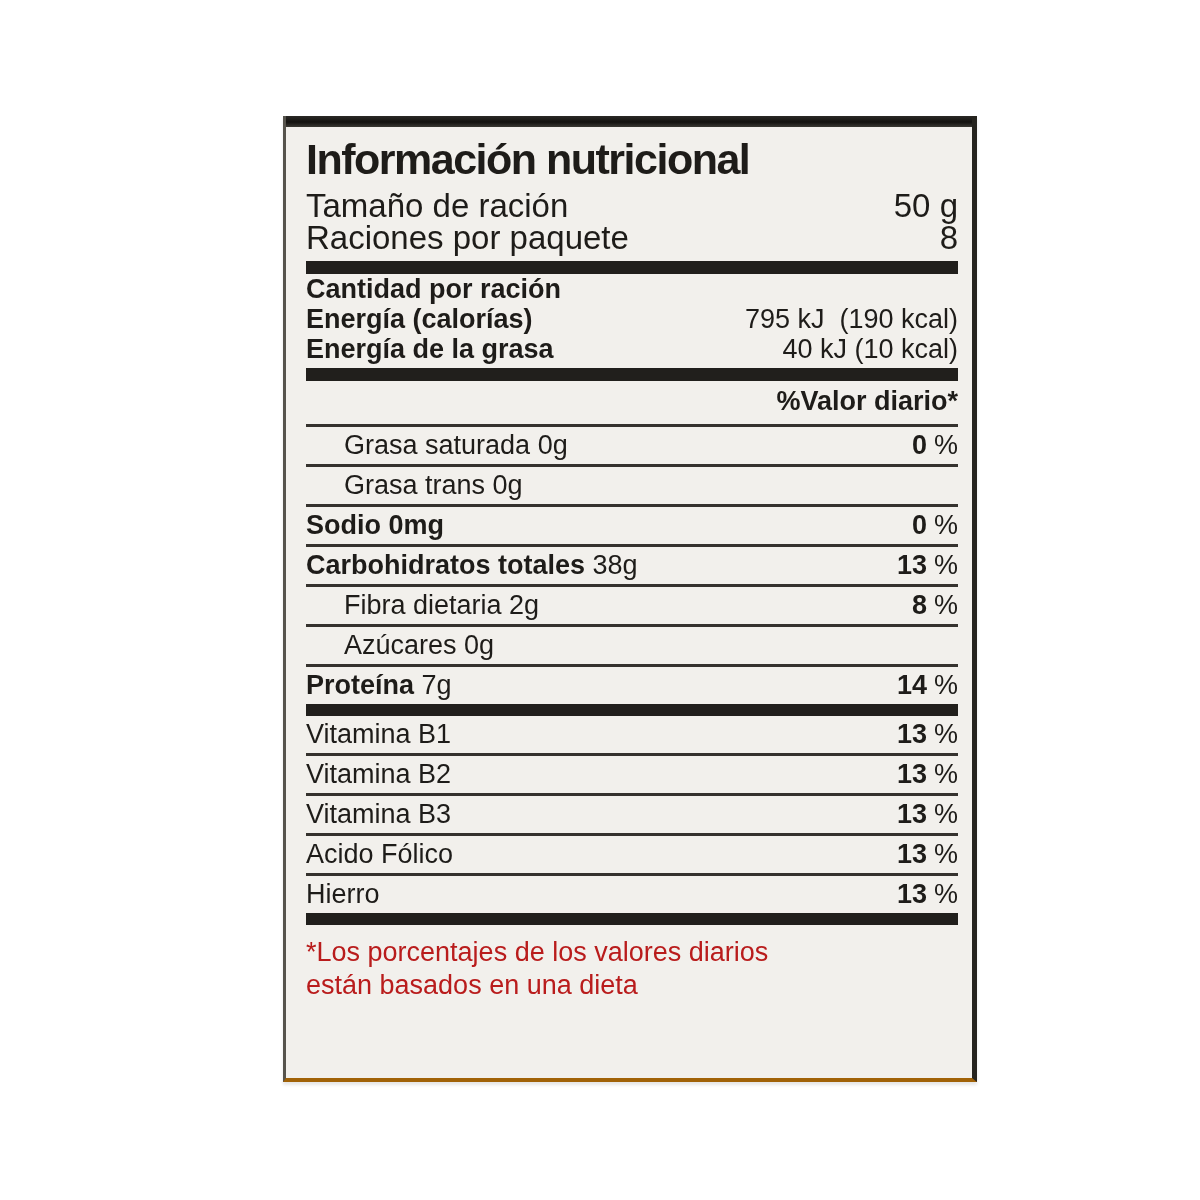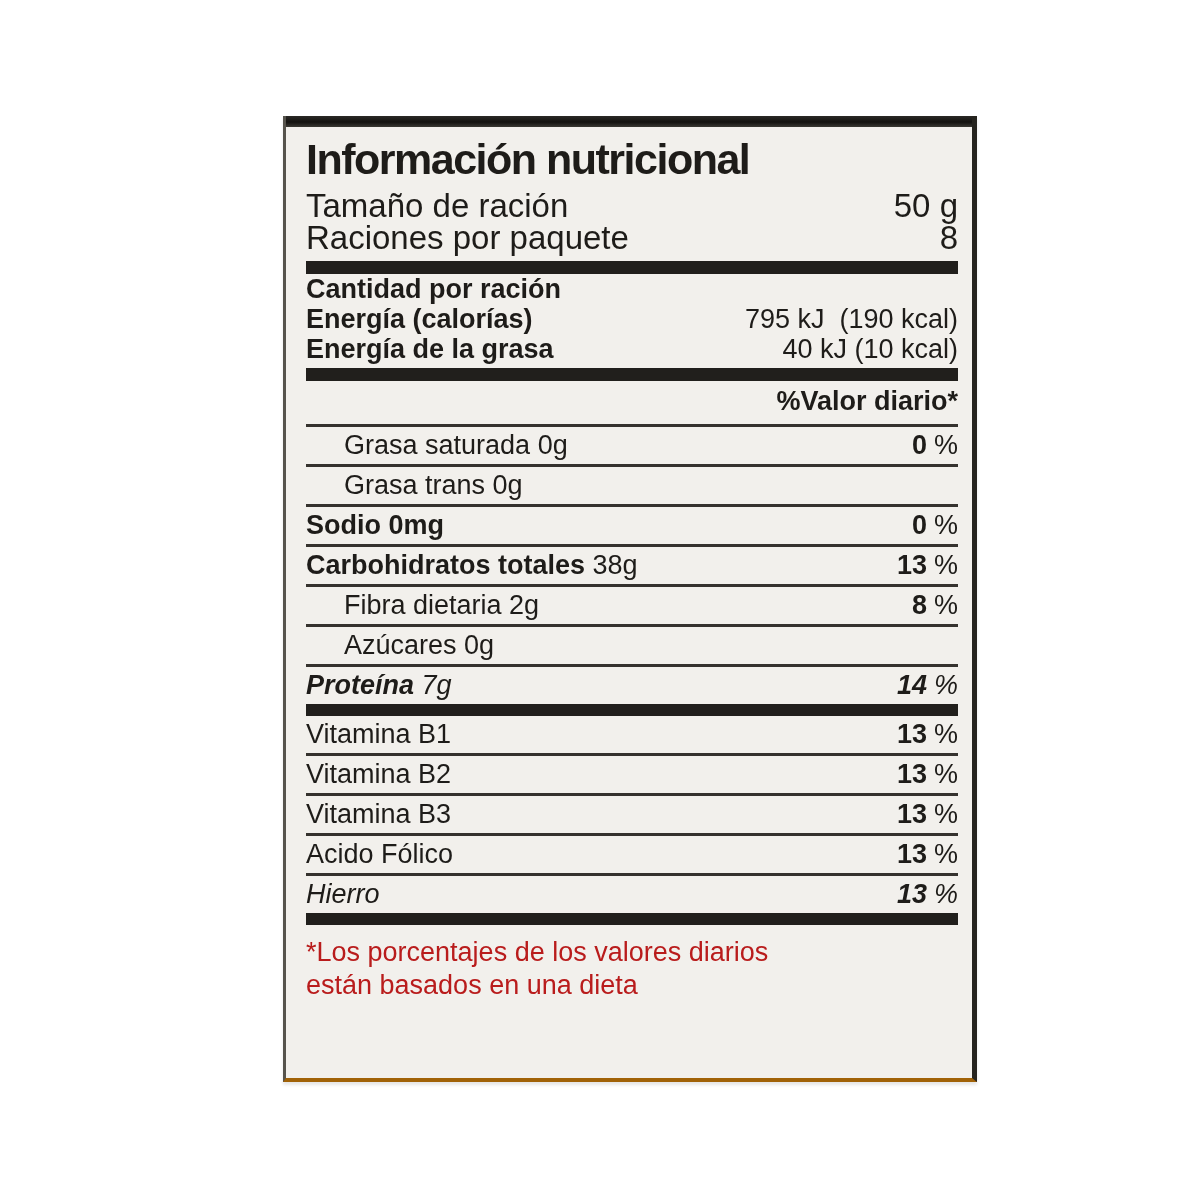--- a/index.html
+++ b/index.html
@@ -47,21 +47,21 @@
   .dv-header{
     text-align:right;font-size:27px;font-weight:bold;
     padding:6px 0 9px 0;border-bottom:3px solid var(--rule);line-height:28px;
   }
 
   .row{
     display:flex;justify-content:space-between;align-items:baseline;
     font-size:27px;line-height:27px;
     padding:5px 0 5px 0;border-bottom:3px solid var(--rule);
   }
-  .row.thick{border-bottom:12px solid var(--bar);font-style:italic;}
+  .row.thick{border-bottom:12px solid var(--bar);}
   .row .left{white-space:pre;}
   .row .left.indent{padding-left:38px;}
   .b{font-weight:bold;}
   .dv{white-space:nowrap;}
   .dv .num{font-weight:bold;}
   .dv .pct{font-weight:normal;margin-left:7px;}
 
   .footnote{margin-top:11px;font-size:27px;line-height:33px;color:#b91c1c;}
 </style>
 </head>

